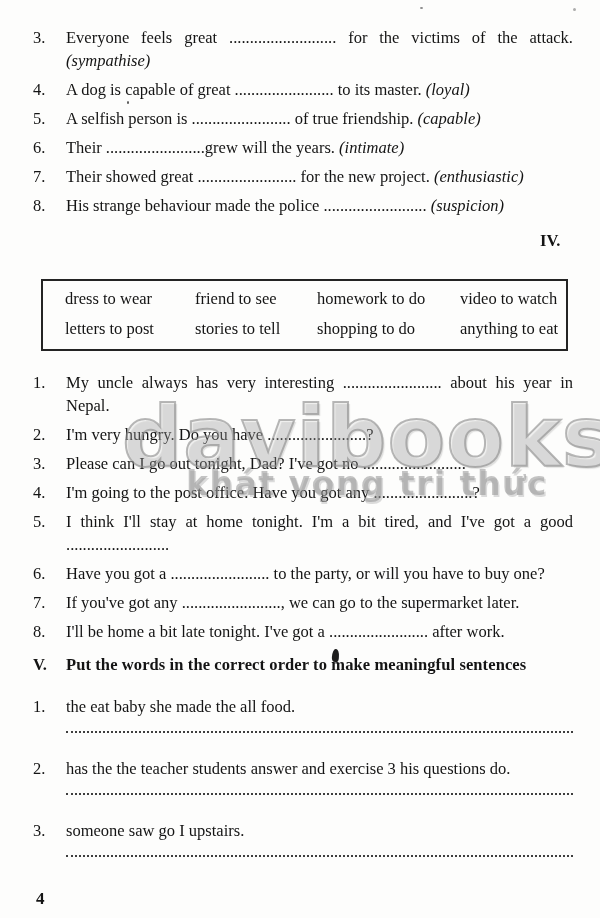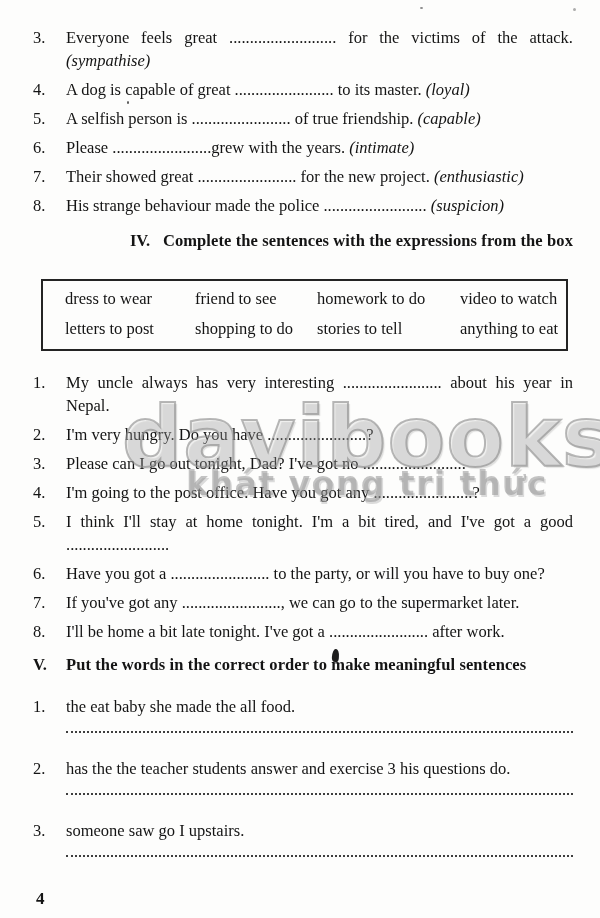--- a/index.html
+++ b/index.html
@@ -115,46 +115,45 @@
     <div class="item">
       <span class="num">4.</span>
       <span class="body"><span>A dog is capable of great ........................ to its master.</span> <span class="hint-inline">(loyal)</span></span>
     </div>
     <div class="item">
       <span class="num">5.</span>
       <span class="body"><span>A selfish person is ........................ of true friendship.</span> <span class="hint-inline">(capable)</span></span>
     </div>
     <div class="item">
       <span class="num">6.</span>
-      <span class="body"><span>Please ........................grew with the years.</span> <span class="hint-inline">(intimate)</span></span>
+      <span class="body"><span>Their ........................grew will the years.</span> <span class="hint-inline">(intimate)</span></span>
     </div>
     <div class="item">
       <span class="num">7.</span>
       <span class="body"><span>Their showed great ........................ for the new project.</span> <span class="hint-inline">(enthusiastic)</span></span>
     </div>
     <div class="item">
       <span class="num">8.</span>
       <span class="body"><span>His strange behaviour made the police .........................</span> <span class="hint-inline">(suspicion)</span></span>
     </div>
   </section>
 
   <div class="sec-heading heading-iv">
     <span class="num">IV.</span>
-    <span class="title">Complete the sentences with the expressions from the box</span>
   </div>
 
   <div class="box">
     <div class="box-grid">
       <span>dress to wear</span>
       <span>friend to see</span>
       <span>homework to do</span>
       <span>video to watch</span>
       <span>letters to post</span>
+      <span>stories to tell</span>
       <span>shopping to do</span>
-      <span>stories to tell</span>
       <span>anything to eat</span>
     </div>
   </div>
 
   <section class="iv-items">
     <div class="item">
       <span class="num">1.</span>
       <span class="body">
         <span class="line line-just">My uncle always has very interesting ........................ about his year in</span>
         <span class="line">Nepal.</span>

